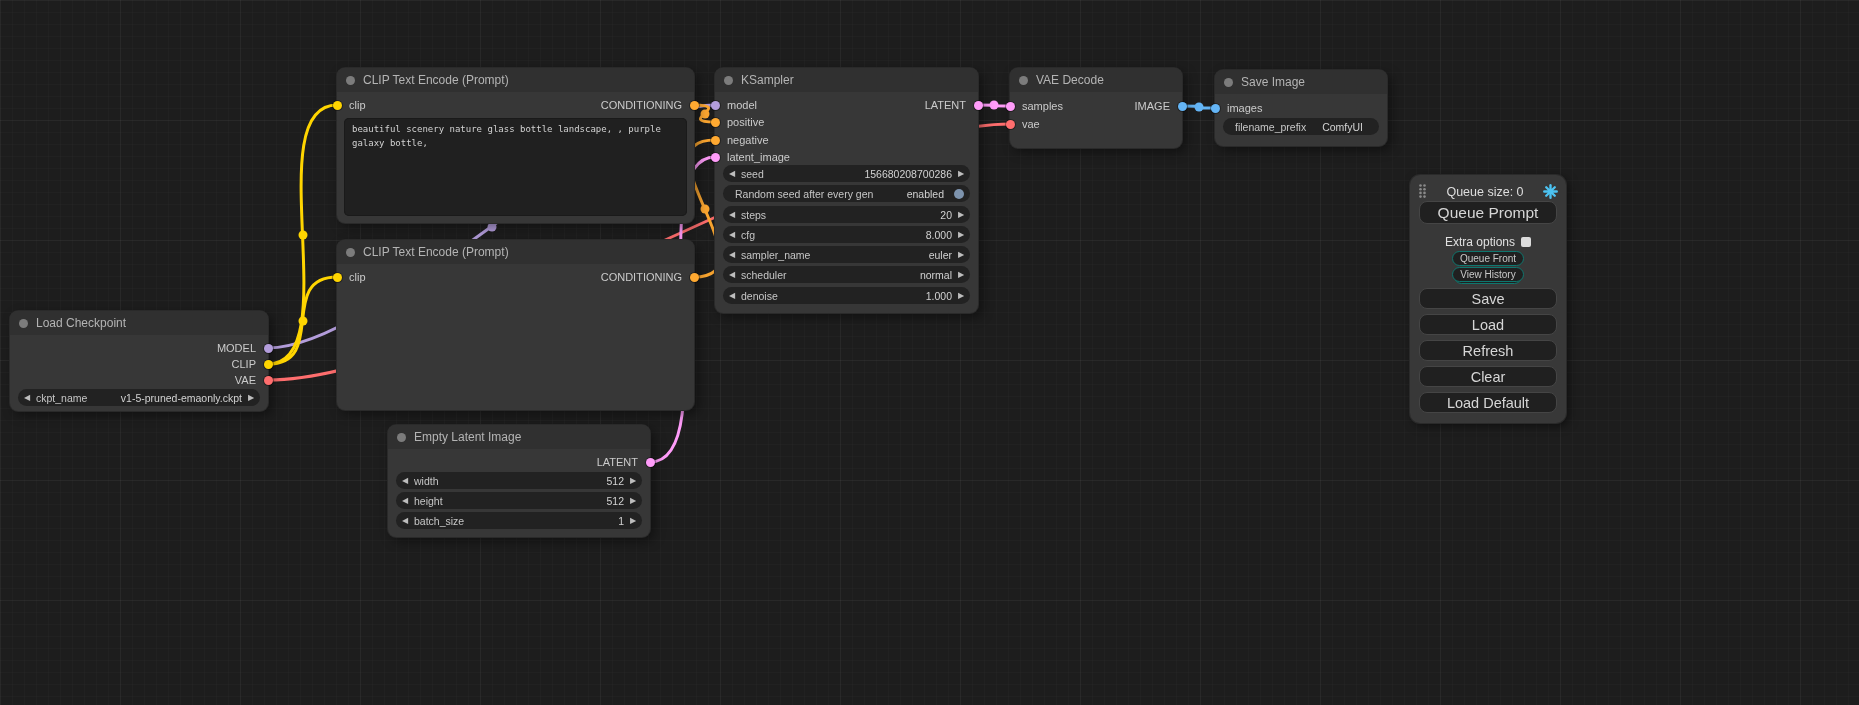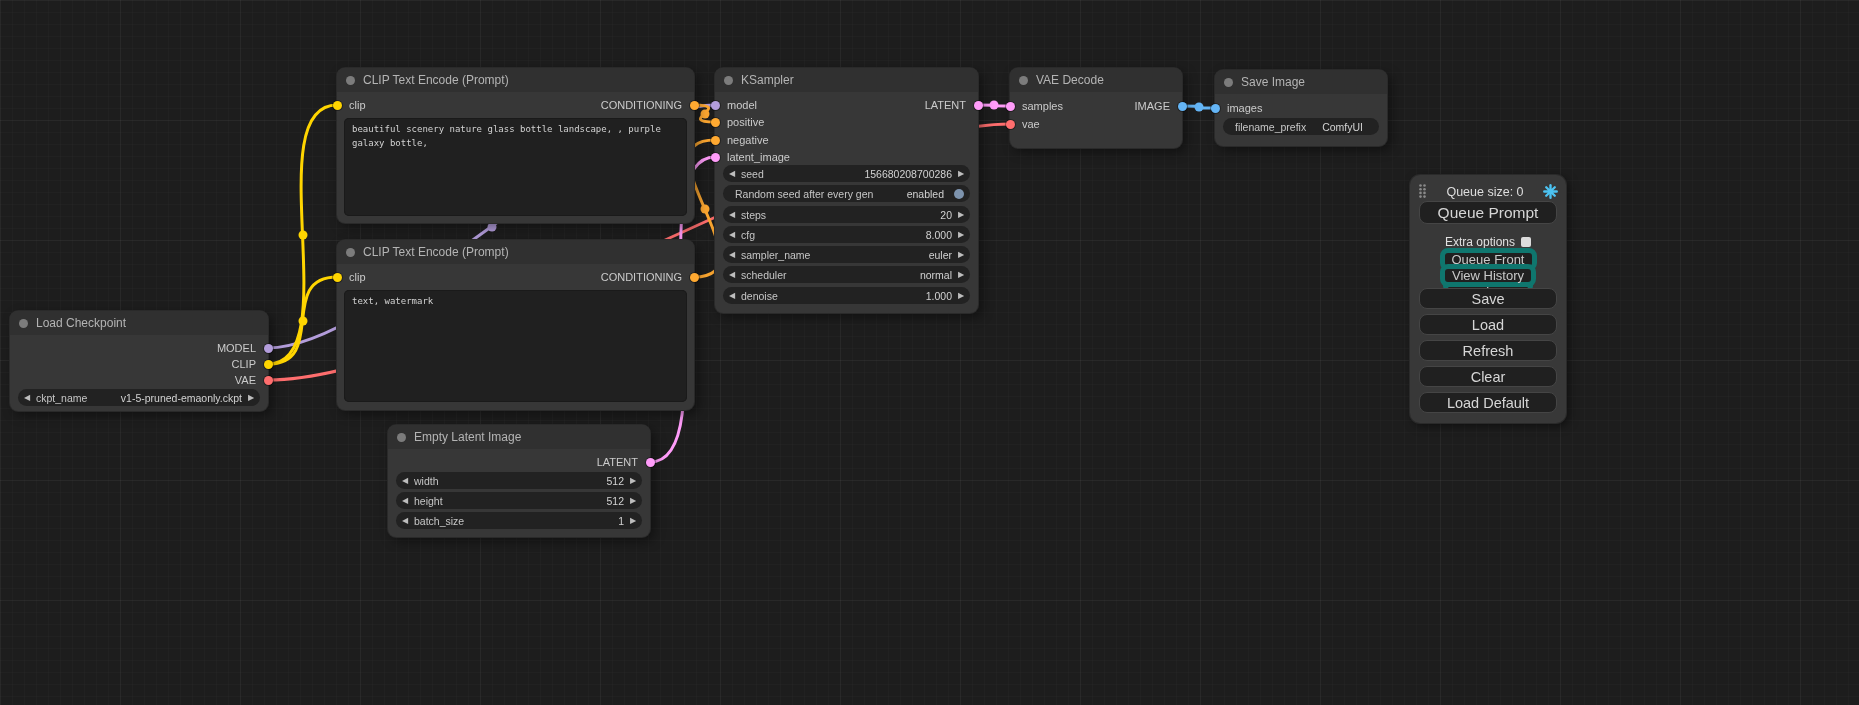--- a/index.html
+++ b/index.html
@@ -57,22 +57,22 @@
     background:#383838;border-radius:10px;box-shadow:0 0 0 1px #2a2a2a,3px 3px 10px rgba(0,0,0,.5);}
   .qheader{position:absolute;left:0;right:0;top:4px;height:20px;display:flex;align-items:flex-end;padding:0 8px;}
   .qtitle{flex:1;text-align:center;font-size:12.5px;color:#dedede;}
   .btn{position:absolute;left:9px;right:9px;height:21px;background:#202020;border:1px solid #454545;
     border-radius:8px;color:#d6d6d6;font-size:14.5px;font-family:inherit;text-align:center;
     line-height:18px;cursor:pointer;}
   .qrow{position:absolute;left:0;right:0;text-align:center;}
   .extra-lbl{font-size:12px;color:#e0e0e0;vertical-align:middle;}
   .chk{display:inline-block;width:10px;height:10px;background:#dcdcdc;border-radius:2px;
     vertical-align:middle;margin-left:6px;cursor:pointer;}
-  .sbtn{display:inline-block;background:#202020;border:5px solid #0f766e;border-radius:8px;
-    color:#c9c9c9;font-size:13px;line-height:11px;padding:1px 7px;margin:0 12px;cursor:pointer;}
+  .sbtn{display:inline-block;background:#202020;border:1px solid #0f766e;border-radius:8px;
+    color:#c9c9c9;font-size:10px;line-height:11px;padding:1px 7px;margin:0 12px;cursor:pointer;}
 </style>
 </head>
 <body>
 
 <div class="canvas">
 
   <svg class="wires" width="1859" height="705">
     <path class="wire s-model" d="M 268 348 C 380 348 603 105 715 105"></path>
     <path class="wire s-clip" d="M 268 364 C 348 364 257 105 337 105"></path>
     <path class="wire s-clip" d="M 268 364 C 328 364 277 277 337 277"></path>
@@ -140,21 +140,20 @@
       <span>CLIP Text Encode (Prompt)</span>
     </div>
     <div class="slot in" style="top:29px">
       <span class="port c-clip"></span>
       <span class="lbl">clip</span>
     </div>
     <div class="slot out" style="top:29px">
       <span class="lbl">CONDITIONING</span>
       <span class="port c-cond"></span>
     </div>
-    <div class="prompt" style="top:50px;height:112px;">text, watermark</div>
   </div>
 
   <div class="node" style="left:388px;top:425px;width:262px;height:112px;">
     <div class="ntitle">
       <span class="cdot"></span>
       <span>Empty Latent Image</span>
     </div>
     <div class="slot out" style="top:29px">
       <span class="lbl">LATENT</span>
       <span class="port c-latent"></span>

